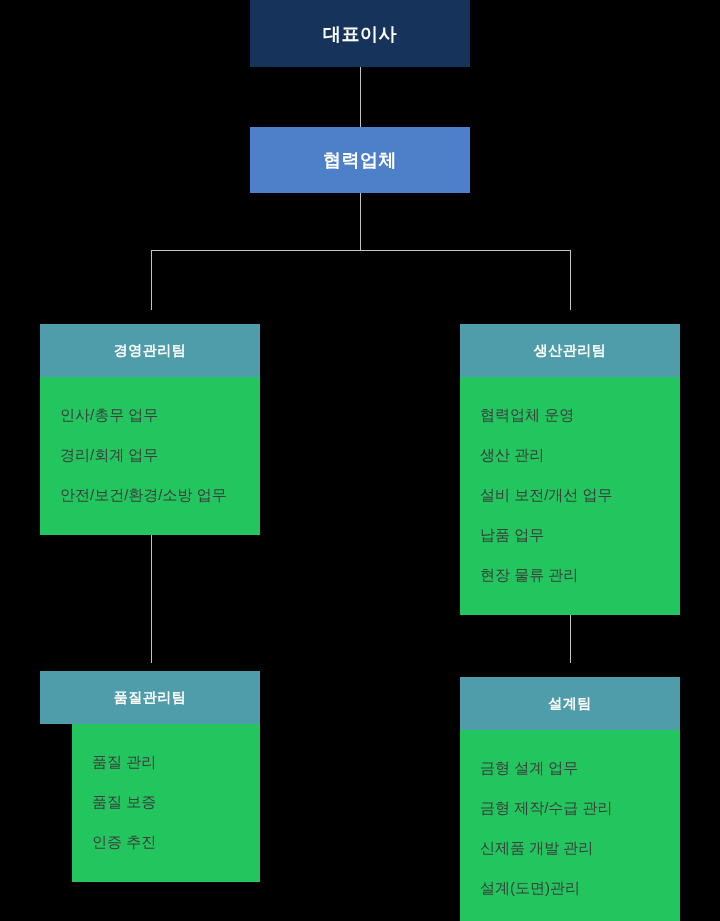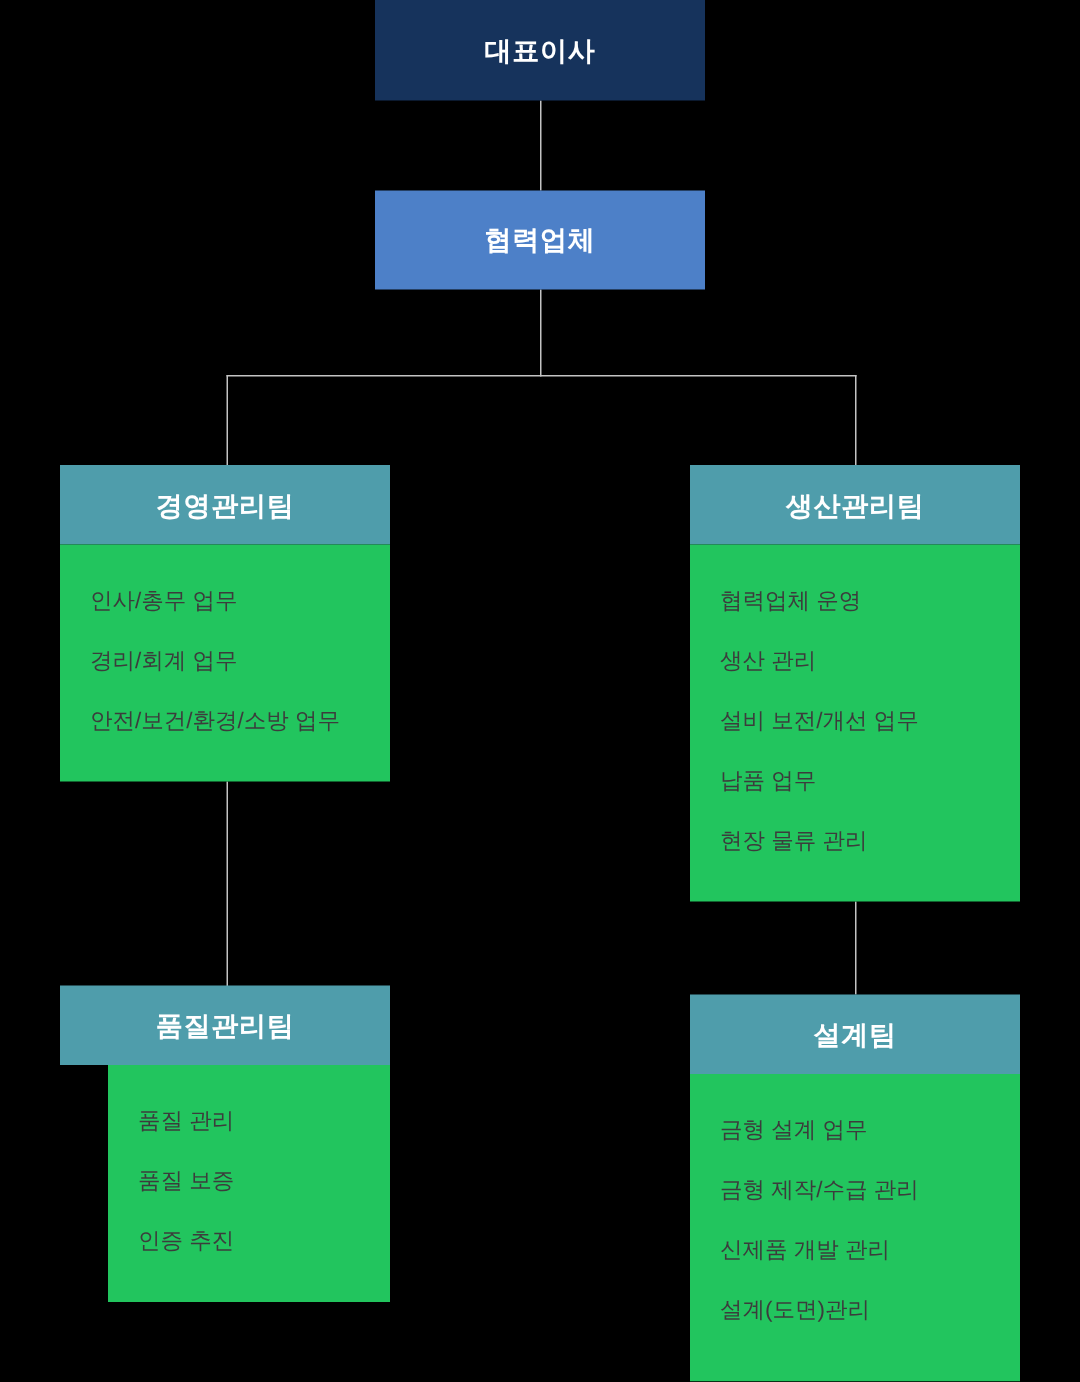--- a/index.html
+++ b/index.html
@@ -45,26 +45,27 @@
   .connector.v { width: 1px; }
   .connector.h { height: 1px; }
   .team-card {
     position: absolute;
     width: 220px;
   }
   .team-header {
     height: 53px;
     background: #4f9dab;
     color: #ffffff;
-    font-size: 18px;
+    font-size: 14px;
     font-weight: 700;
     letter-spacing: 0.5px;
     display: flex;
     align-items: center;
     justify-content: center;
+    margin-top: 14px;
   }
   .team-body {
     background: #22c55e;
     padding: 18px 0 0 0;
     box-sizing: border-box;
   }
   .team-item {
     height: 40px;
     line-height: 40px;
     padding-left: 20px;

